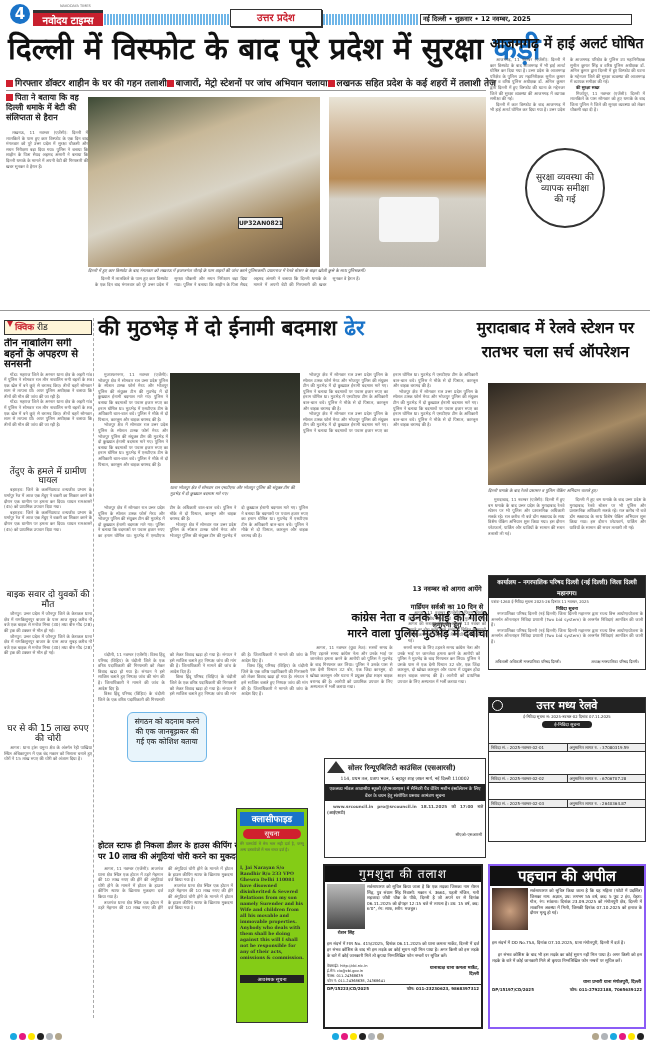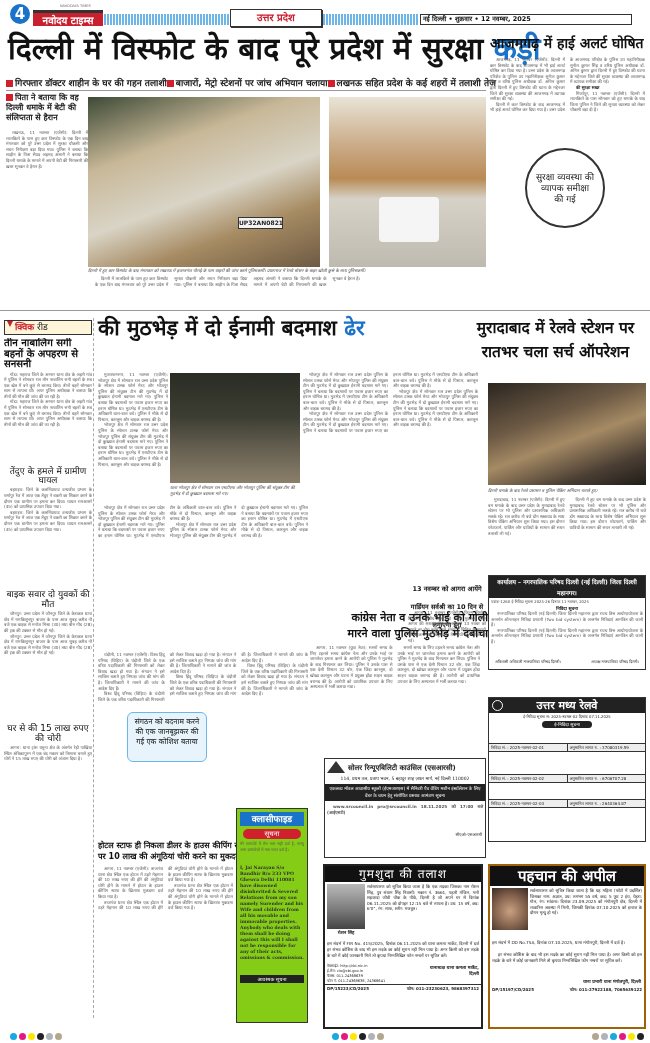--- a/index.html
+++ b/index.html
@@ -251,21 +251,21 @@
         <div>फोन नं: 011-24368638, 24368641</div>
     </div>
     <div style="font-size:4.5px;text-align:right;font-weight:bold;width:60px">थानाध्यक्ष थाना कमला मार्केट, दिल्ली</div>
   </div>
   <div style="display:flex;justify-content:space-between;font-size:4px;font-weight:bold;padding:1px 2px;border-top:1px solid #333">
     <span>DP/15223/CD/2025</span>
     <span>फोन: 011-23230623, 9868397312</span>
   </div>
 </div>
 
-<div class="abs box" style="left:488px;top:864px;width:158px;height:165px;border:2px solid #a16207">
+<div class="abs box" style="left:488px;top:864px;width:158px;height:165px;border:2px solid #8b5cf6">
   <div style="background:#111;color:#fff;font-size:15px;font-weight:bold;text-align:center;line-height:20px">पहचान की अपील</div>
   <div style="display:flex;padding:2px">
     <div class="photo" style="width:36px;height:42px;flex-shrink:0;background:radial-gradient(circle at 50% 55%,#caa080,#7a5a48 60%,#3a2a22)"></div>
     <div class="txt" style="padding-left:2px;height:50px;color:#222">सर्वसाधारण को सूचित किया जाता है कि यह महिला (फोटो में प्रदर्शित) जिसका नाम: अज्ञात, उम्र: लगभग 55 वर्ष, कद: 5 फुट 2 इंच, चेहरा: गोल, रंग: सांवला। दिनांक 23.09.2025 को मंगोलपुरी क्षेत्र, दिल्ली में लावारिस अवस्था में मिली, जिसकी दिनांक 07.10.2025 को इलाज के दौरान मृत्यु हो गई।</div>
   </div>
   <div class="txt" style="padding:0 2px;height:12px;color:#222">इस संदर्भ में DD No.75A, दिनांक 07.10.2025, थाना मंगोलपुरी, दिल्ली में दर्ज है।</div>
   <div class="txt" style="padding:0 2px;height:26px;color:#222">
       <p>हर संभव कोशिश के बाद भी इस लड़के का कोई सुराग नहीं मिल पाया है। अगर किसी को इस लड़के के बारे में कोई जानकारी मिले तो कृपया निम्नलिखित फोन नम्बरों पर सूचित करें।</p>
     </div>
   <div style="font-size:4.5px;text-align:right;font-weight:bold;padding-right:3px">थाना प्रभारी थाना मंगोलपुरी, दिल्ली</div>

